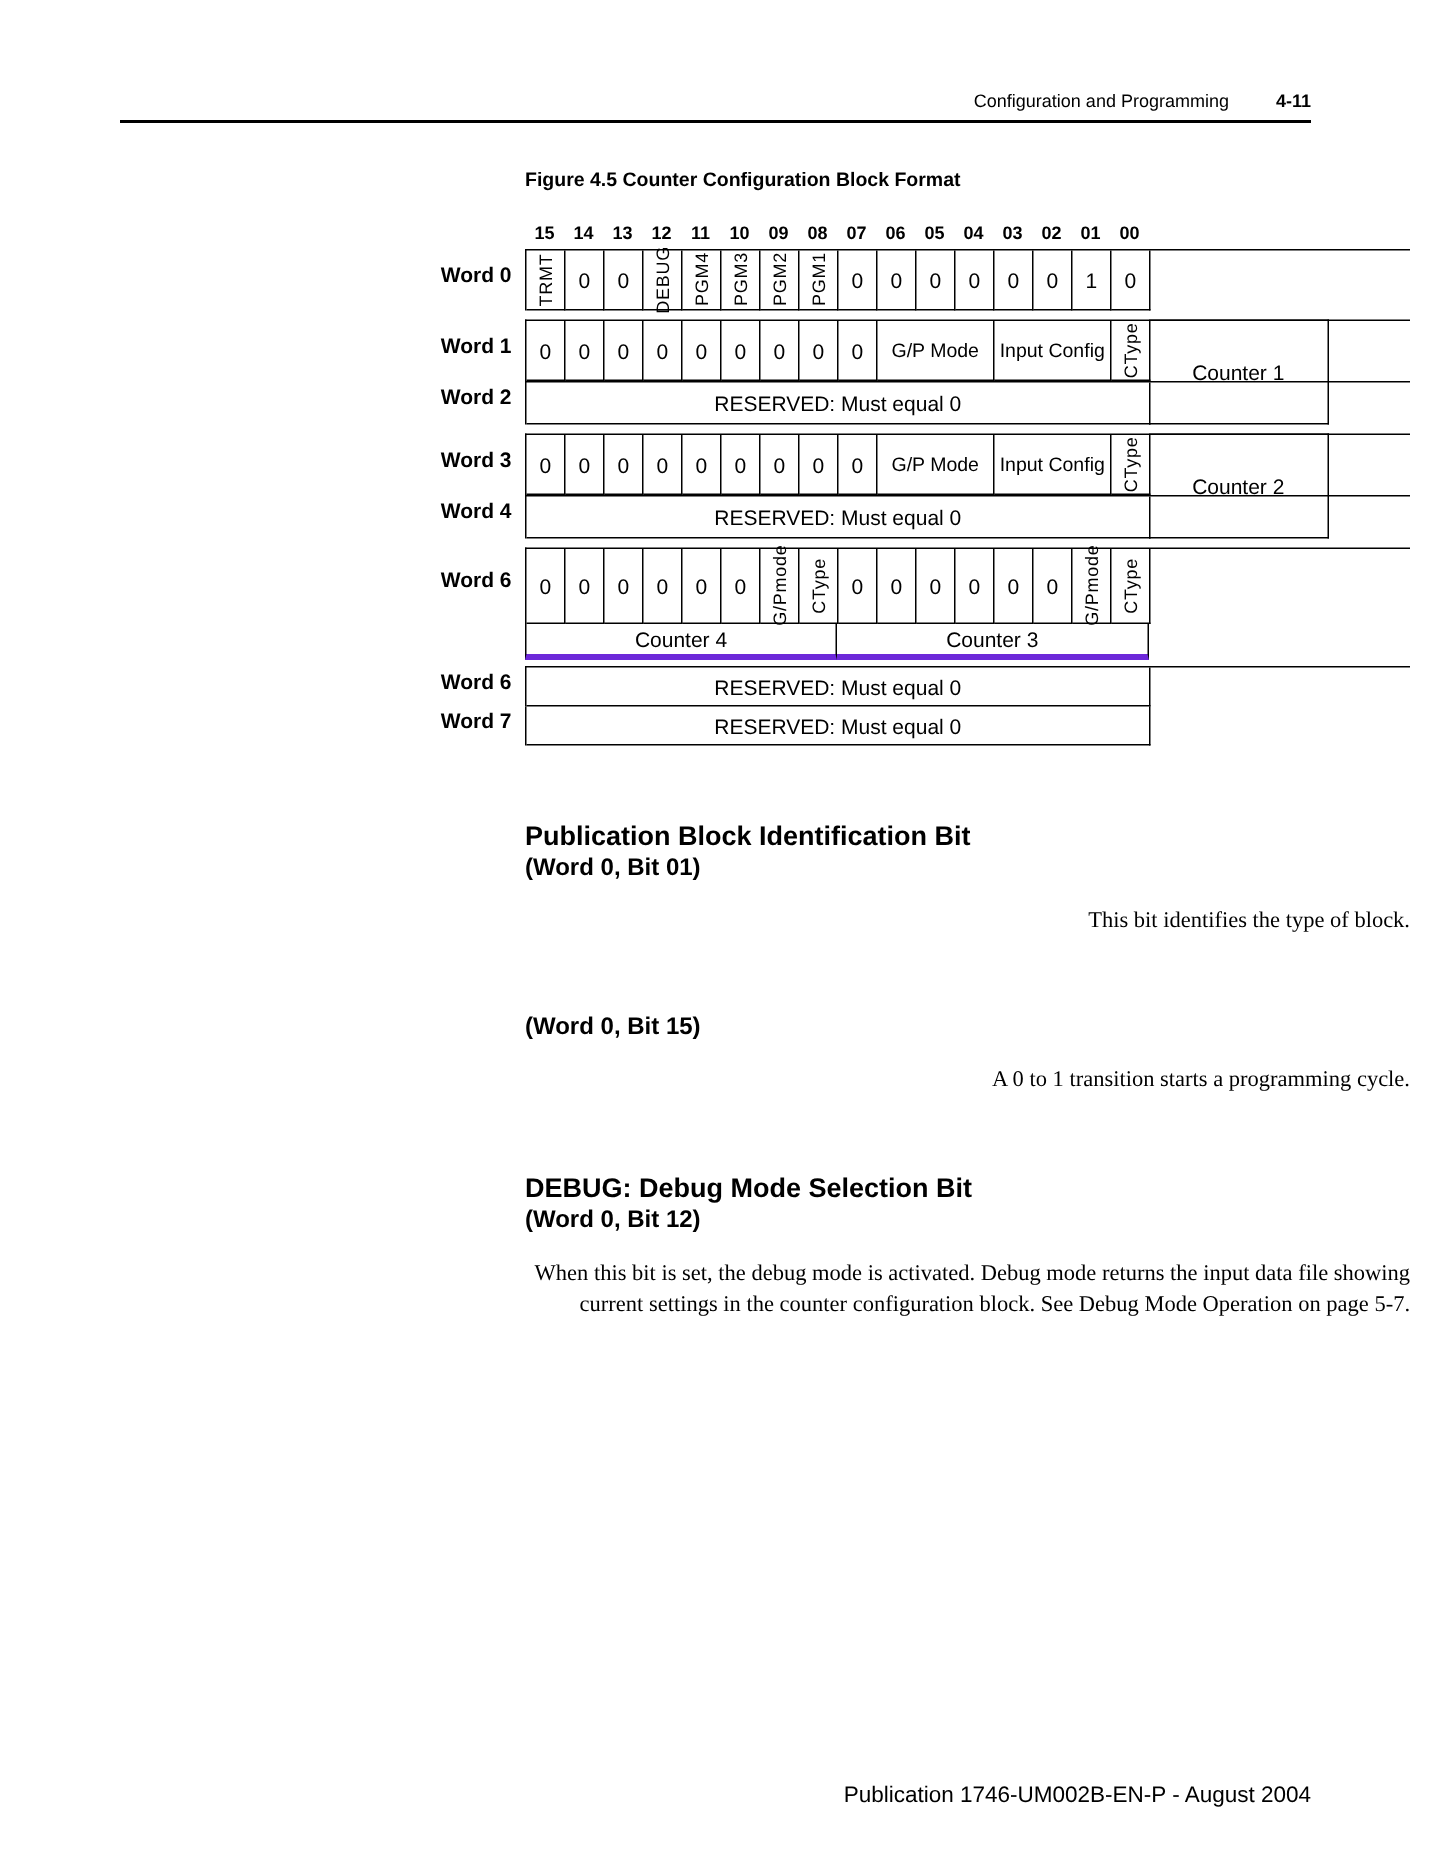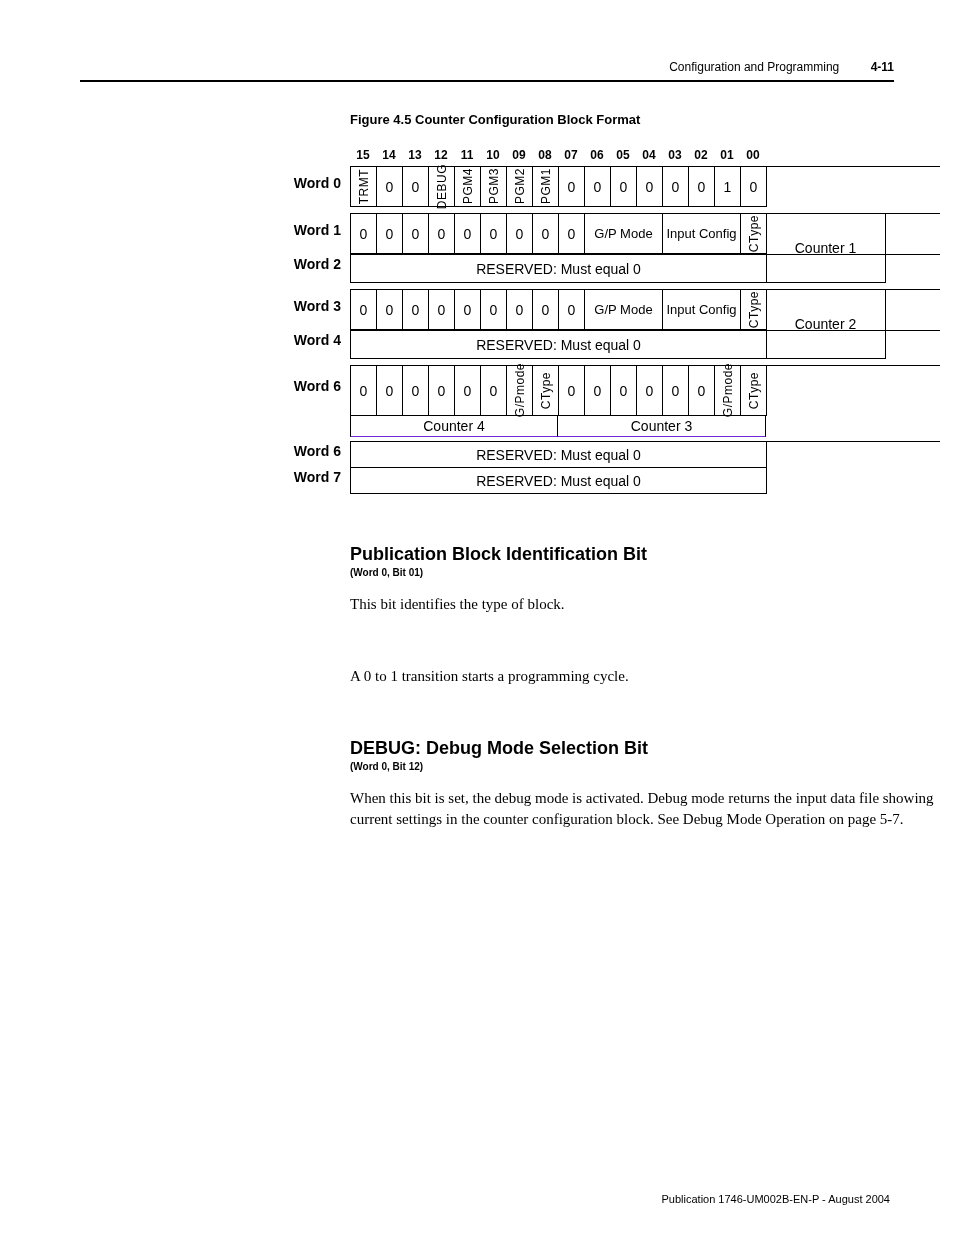--- a/index.html
+++ b/index.html
@@ -8,21 +8,21 @@
     background: #fff;
     color: #000;
     font-family: Arial, Helvetica, sans-serif;
     width: 954px;
   }
   .page {
     width: 954px;
     height: 1235px;
     position: relative;
     box-sizing: border-box;
-    padding: 60px 60px 0 80px;
+    padding: 60px 80px 0 80px;
   }
   .header {
     text-align: right;
     font-size: 12px;
     margin-bottom: 6px;
   }
   .header .pnum { font-weight: 700; display: inline-block; margin-left: 28px; }
   .hr { border: 0; border-top: 2px solid #000; margin: 0 0 30px 0; }
 
   .content-col {
@@ -114,52 +114,53 @@
   .counter-sub {
     display: flex;
     margin-top: -6px;
     margin-bottom: 4px;
   }
   .counter-sub .half {
     width: 208px;
     box-sizing: border-box;
     border-left: 1px solid #000;
     border-right: 1px solid #000;
-    border-bottom: 1px solid #6d28d9;
+    border-bottom: 4px solid #6d28d9;
     text-align: center;
     font-size: 14px;
     padding: 2px 0;
   }
   .counter-sub .half + .half { border-left: none; }
 
   .sec {
     margin-top: 50px;
   }
   .sec h2 {
     font-size: 18px;
     font-weight: 700;
     margin: 0 0 2px 0;
   }
   .sec h3 {
-    font-size: 10px;
+    font-size: 16px;
     font-weight: 700;
     margin: 0 0 16px 0;
   }
   .sec p {
     font-family: Georgia, 'Times New Roman', serif;
     font-size: 15px;
     margin: 0;
     line-height: 1.45;
+    text-align: right;
   }
 
   .footer {
     position: absolute;
     bottom: 30px;
-    right: 64px;
-    font-size: 11px;
+    right: 80px;
+    font-size: 15px;
   }
 </style>
 </head>
 <body>
 
 <div class="page">
 
   <div class="header">
     <span>Configuration and Programming</span>
     <span class="pnum">4-11</span>
@@ -324,20 +325,21 @@
 
     </div>
 
     <div class="sec">
       <h2>Publication Block Identification Bit</h2>
       <h3>(Word 0, Bit 01)</h3>
       <p>This bit identifies the type of block.</p>
     </div>
 
     <div class="sec">
+      <h3>(Word 0, Bit 15)</h3>
       <p>A 0 to 1 transition starts a programming cycle.</p>
     </div>
 
     <div class="sec">
       <h2>DEBUG: Debug Mode Selection Bit</h2>
       <h3>(Word 0, Bit 12)</h3>
       <p>When this bit is set, the debug mode is activated. Debug mode returns the input data file showing current settings in the counter configuration block. See Debug Mode Operation on page 5-7.</p>
     </div>
 
   </div>

